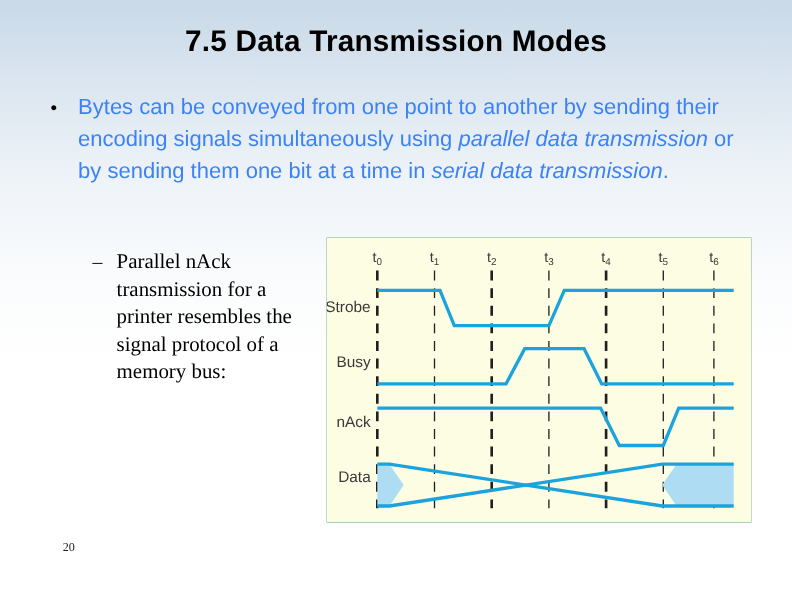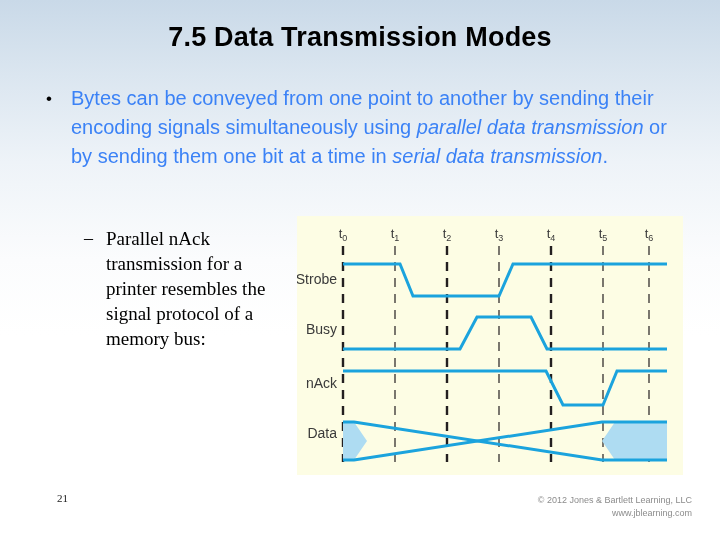--- a/index.html
+++ b/index.html
@@ -183,19 +183,15 @@
       <polygon points="46,206 46,244 57,244 70,225 57,206" fill="#aedcf2" stroke="none"></polygon>
       <polygon points="318,206 370,206 370,244 318,244 305,225" fill="#aedcf2" stroke="none"></polygon>
 
       <g fill="none" stroke="#1ba3dd" stroke-width="3">
         <path d="M46,206 L57,206 L305,244 L318,244 L370,244"></path>
         <path d="M46,244 L57,244 L305,206 L318,206 L370,206"></path>
       </g>
     </svg>
   </div>
 
-  <div class="page-number">21</div>
-  <div class="credit">
-    <span class="line1">© 2012 Jones &amp; Bartlett Learning, LLC</span>
-    <span class="line2">www.jblearning.com</span>
-  </div>
+  <div class="page-number">20</div>
 
 </div>
 
 </body></html>

